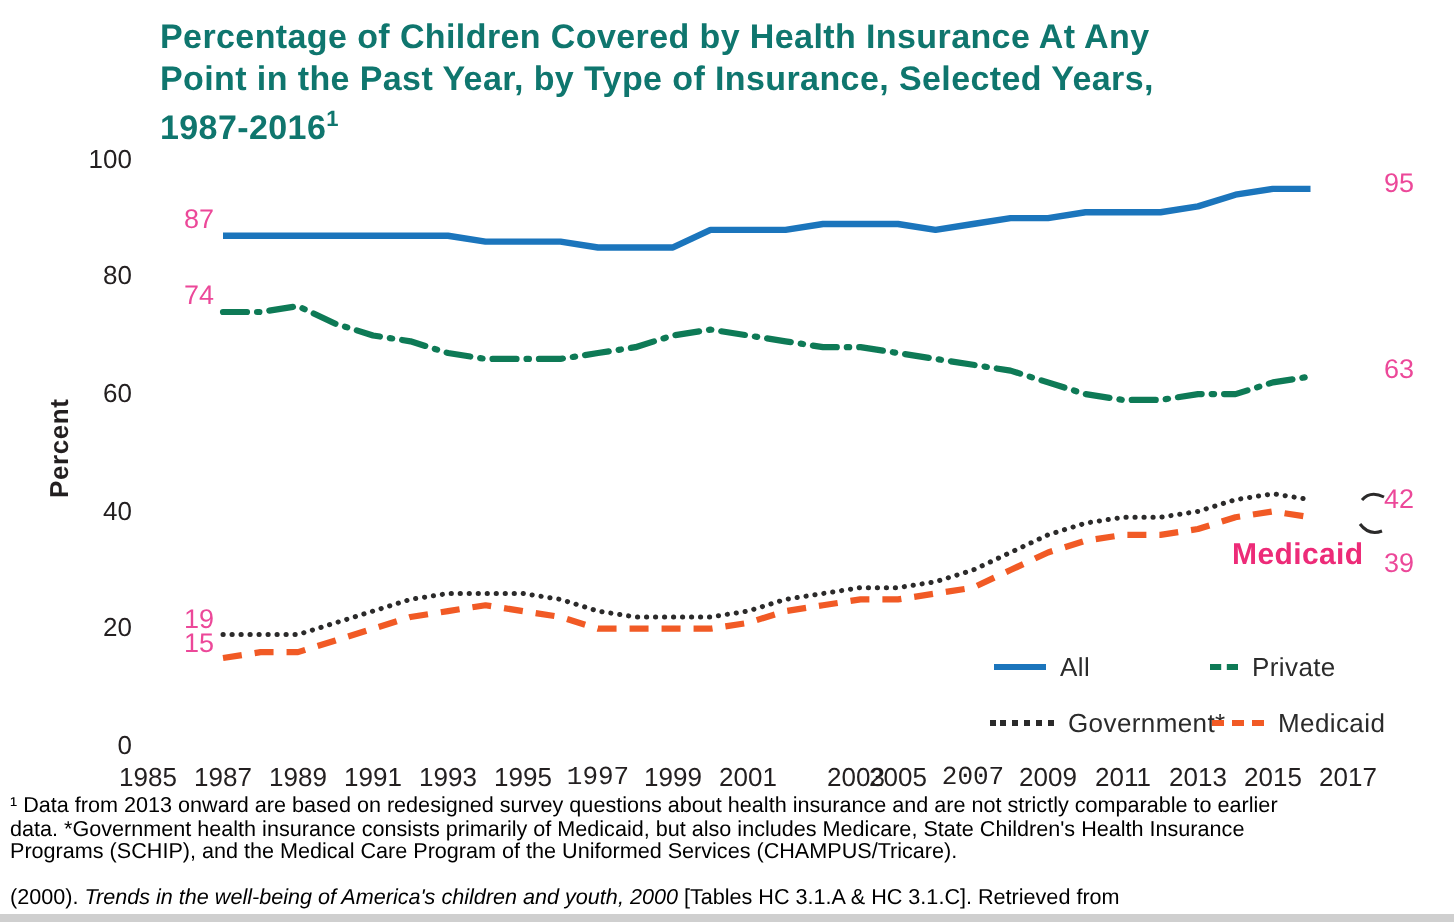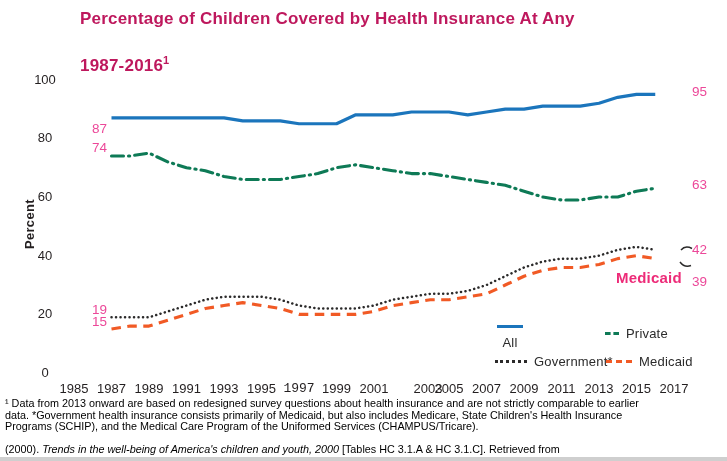--- a/index.html
+++ b/index.html
@@ -5,39 +5,39 @@
   html,body{margin:0;padding:0;}
   body{font-family:"Liberation Sans",sans-serif;background:#fff;}
   .page{position:relative;width:727px;height:461px;background:#ffffff;overflow:hidden;}
   .title{position:absolute;left:80px;top:8px;width:620px;font-size:17px;font-weight:700;
          line-height:21px;letter-spacing:.2px;margin:0;}
   .title sup{font-size:11px;}
   #plot{position:absolute;left:0;top:0;}
   .ylabel{position:absolute;left:22px;top:164px;width:16px;height:120px;
           font-size:13px;font-weight:700;color:#231f20;
           writing-mode:vertical-rl;transform:rotate(180deg);text-align:center;letter-spacing:.3px;}
-  .ytick{position:absolute;width:42px;text-align:center;font-size:13px;color:#231f20;height:16px;line-height:16px;}
+  .ytick{position:absolute;width:42px;text-align:right;font-size:13px;color:#231f20;height:16px;line-height:16px;}
   .xtick{position:absolute;top:381px;font-size:13px;color:#231f20;transform:translateX(-50%);white-space:nowrap;}
   .ptlabel{position:absolute;font-size:13.5px;color:#ec4899;height:14px;line-height:14px;white-space:nowrap;}
   .ptlabel.start{width:26px;text-align:right;}
   .annotation{position:absolute;left:616px;top:269px;font-size:15px;font-weight:700;letter-spacing:.2px;}
   .legend-item{position:absolute;display:flex;align-items:center;gap:7px;height:16px;
                font-size:13px;color:#2b2b2b;letter-spacing:.2px;}
   .swatch{display:inline-block;height:0;}
   .footnotes{position:absolute;left:5px;top:398px;width:718px;font-size:10.8px;
              line-height:11.6px;color:#000;}
   .footnotes p{margin:0;}
   .bottom-strip{position:absolute;left:0;bottom:0;width:727px;height:4px;background:#cfcfcf;}
 </style>
 </head>
 <body>
 
 <div class="page">
 
-  <h1 class="title" style="color: #be185d;"><span>Percentage of Children Covered by Health Insurance At Any</span><br><br><span>1987-2016</span><sup>1</sup></h1>
+  <h1 class="title" style="color: #0f766e;"><span>Percentage of Children Covered by Health Insurance At Any</span><br><span>Point in the Past Year, by Type of Insurance, Selected Years,</span><br><span>1987-2016</span><sup>1</sup></h1>
 
   <svg id="plot" width="727" height="400" aria-hidden="true">
       <polyline points="111.5,117.8725 130.25,117.8725 149,117.8725 167.75,117.8725 186.5,117.8725 205.25,117.8725 224,117.8725 242.75,120.80499999999998 261.5,120.80499999999998 280.25,120.80499999999998 299,123.73749999999998 317.75,123.73749999999998 336.5,123.73749999999998 355.25,114.94 374,114.94 392.75,114.94 411.5,112.0075 430.25,112.0075 449,112.0075 467.75,114.94 486.5,112.0075 505.25,109.07499999999999 524,109.07499999999999 542.75,106.14249999999998 561.5,106.14249999999998 580.25,106.14249999999998 599,103.20999999999998 617.75,97.34499999999997 636.5,94.41249999999997 655.25,94.41249999999997" fill="none" stroke="#1b75bc" stroke-width="3.2" stroke-linecap="butt" stroke-linejoin="round"></polyline>
       <polyline points="111.5,155.995 130.25,155.995 149,153.0625 167.75,161.85999999999999 186.5,167.725 205.25,170.6575 224,176.52249999999998 242.75,179.45499999999998 261.5,179.45499999999998 280.25,179.45499999999998 299,176.52249999999998 317.75,173.59 336.5,167.725 355.25,164.7925 374,167.725 392.75,170.6575 411.5,173.59 430.25,173.59 449,176.52249999999998 467.75,179.45499999999998 486.5,182.3875 505.25,185.32 524,191.185 542.75,197.04999999999998 561.5,199.9825 580.25,199.9825 599,197.04999999999998 617.75,197.04999999999998 636.5,191.185 655.25,188.2525" fill="none" stroke="#0e7a56" stroke-width="3.1" stroke-linecap="round" stroke-linejoin="round" stroke-dasharray="12 5 1.2 5"></polyline>
       <polyline points="111.5,317.2825 130.25,317.2825 149,317.2825 167.75,311.4175 186.5,305.5525 205.25,299.6875 224,296.755 242.75,296.755 261.5,296.755 280.25,299.6875 299,305.5525 317.75,308.485 336.5,308.485 355.25,308.485 374,305.5525 392.75,299.6875 411.5,296.755 430.25,293.8225 449,293.8225 467.75,290.89 486.5,285.025 505.25,276.22749999999996 524,267.43 542.75,261.565 561.5,258.6325 580.25,258.6325 599,255.7 617.75,249.83499999999998 636.5,246.90249999999997 655.25,249.83499999999998" fill="none" stroke="#2b2a2a" stroke-width="2.5" stroke-linecap="round" stroke-linejoin="round" stroke-dasharray="0.1 4.4"></polyline>
       <polyline points="111.5,329.0125 130.25,326.08 149,326.08 167.75,320.215 186.5,314.35 205.25,308.485 224,305.5525 242.75,302.62 261.5,305.5525 280.25,308.485 299,314.35 317.75,314.35 336.5,314.35 355.25,314.35 374,311.4175 392.75,305.5525 411.5,302.62 430.25,299.6875 449,299.6875 467.75,296.755 486.5,293.8225 505.25,285.025 524,276.22749999999996 542.75,270.3625 561.5,267.43 580.25,267.43 599,264.4975 617.75,258.6325 636.5,255.7 655.25,258.6325" fill="none" stroke="#f15a25" stroke-width="3.1" stroke-linecap="butt" stroke-linejoin="round" stroke-dasharray="9.5 6.5"></polyline>
       <path d="M681 250 c3 -3.5 7 -3.5 11 -1.5" fill="none" stroke="#2b2a2a" stroke-width="1.5"></path>
       <path d="M680 262 c3 4 7 5 11 3.5" fill="none" stroke="#2b2a2a" stroke-width="1.5"></path>
     </svg>
 
@@ -55,41 +55,41 @@
       <span class="xtick" style="left: 111.5px; text-align: center;">1987</span>
       <span class="xtick" style="left: 149px;">1989</span>
       <span class="xtick" style="left: 186.5px;">1991</span>
       <span class="xtick" style="left: 224px;">1993</span>
       <span class="xtick" style="left: 261.5px;">1995</span>
       <span class="xtick" style="left: 299px; font-family: Liberation Mono, monospace;">1997</span>
       <span class="xtick" style="left: 336.5px;">1999</span>
       <span class="xtick" style="left: 374px;">2001</span>
       <span class="xtick" style="left: 428px;">2003</span>
       <span class="xtick" style="left: 449px;">2005</span>
-      <span class="xtick" style="left: 486.5px;">2007</span>
+      <span class="xtick" style="left: 486.5px; font-family: Liberation Mono, monospace;">2007</span>
       <span class="xtick" style="left: 524px;">2009</span>
       <span class="xtick" style="left: 561.5px; text-align: center;">2011</span>
       <span class="xtick" style="left: 599px;">2013</span>
       <span class="xtick" style="left: 636.5px;">2015</span>
       <span class="xtick" style="left: 674px;">2017</span>
     </div>
   <div id="pointlabels">
-      <span class="ptlabel start" style="left: 81px; top: 102.873px; margin-top: 19px;">87</span>
+      <span class="ptlabel start" style="left: 81px; top: 102.873px;">87</span>
       <span class="ptlabel" style="left: 692px; top: 85.4125px;">95</span>
       <span class="ptlabel start" style="left: 81px; top: 140.995px;">74</span>
       <span class="ptlabel" style="left: 692px; top: 178.252px;">63</span>
       <span class="ptlabel start" style="left: 81px; top: 303.283px;">19</span>
       <span class="ptlabel" style="left: 692px; top: 242.835px;">42</span>
       <span class="ptlabel start" style="left: 81px; top: 315.012px;">15</span>
       <span class="ptlabel" style="left: 692px; top: 275px;">39</span>
     </div>
 
   <div class="annotation" style="color: rgb(237, 43, 120);">Medicaid</div>
 
-  <div class="legend-item" style="left:497px;top:325px;flex-direction:column;">
+  <div class="legend-item" style="left:497px;top:325px;">
     <span class="swatch" id="sw0" style="width: 26px; border-top: 3px solid rgb(27, 117, 188);"></span>
     <span>All</span>
   </div>
   <div class="legend-item" style="left:605px;top:325px;">
     <span class="swatch" id="sw1" style="width: 14px; border-top: 3px dashed rgb(14, 122, 86);"></span>
     <span>Private</span>
   </div>
   <div class="legend-item" style="left:495px;top:353px;">
     <span class="swatch" id="sw2" style="width: 32px; border-top: 3px dotted rgb(43, 42, 42);"></span>
     <span>Government*</span>

